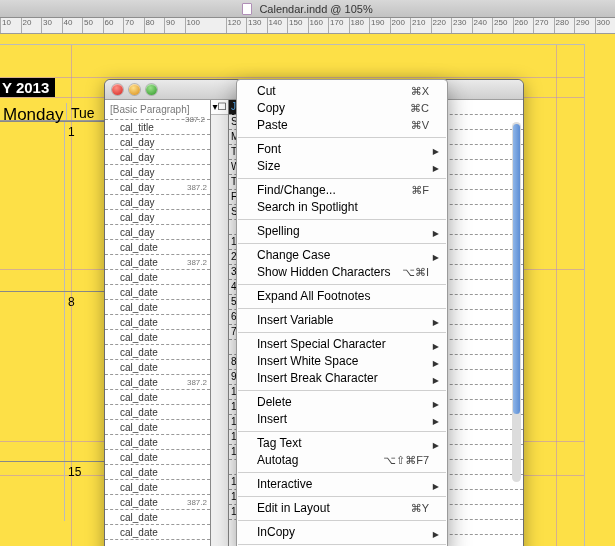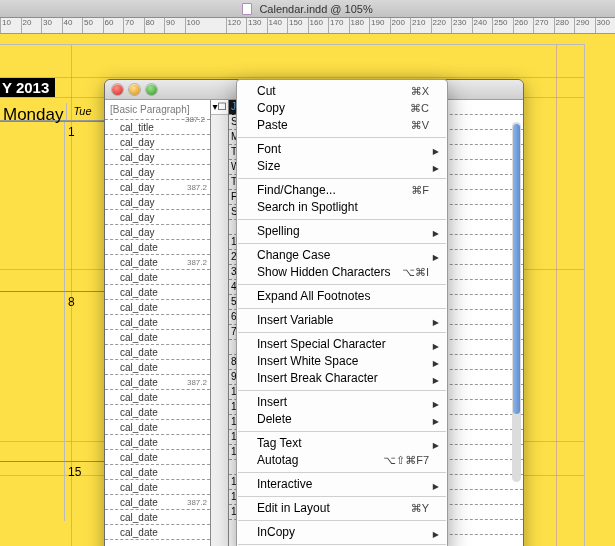--- a/index.html
+++ b/index.html
@@ -101,24 +101,23 @@
     height: 18px;
   }
   .cal-row .hdr {
     flex: 0 0 65px;
     padding: 2px 3px;
     border-right: 1px solid #bbb;
     font-size: 17px;
   }
   .cal-row .nm {
     flex: 0 0 30px;
-    text-align: center;
+    text-align: right;
     padding: 2px 3px;
-    font-size: 11px;
-    font-style: italic;
+    font-size: 14px;
   }
   .cal-block {
     height: 170px;
     border-top: 1px solid #888;
     display: flex;
   }
   .cal-block .c1 {
     flex: 0 0 65px;
     border-right: 1px solid #bbb;
     padding: 3px;
@@ -483,22 +482,22 @@
       <div class="item"><span>Show Hidden Characters</span><span class="sc">⌥⌘I</span></div>
       <div class="sep"></div>
       <div class="item"><span>Expand All Footnotes</span></div>
       <div class="sep"></div>
       <div class="item has-sub"><span>Insert Variable</span></div>
       <div class="sep"></div>
       <div class="item has-sub"><span>Insert Special Character</span></div>
       <div class="item has-sub"><span>Insert White Space</span></div>
       <div class="item has-sub"><span>Insert Break Character</span></div>
       <div class="sep"></div>
+      <div class="item has-sub"><span>Delete</span></div>
       <div class="item has-sub"><span>Insert</span></div>
-      <div class="item has-sub"><span>Delete</span></div>
       <div class="sep"></div>
       <div class="item has-sub"><span>Tag Text</span></div>
       <div class="item"><span>Autotag</span><span class="sc">⌥⇧⌘F7</span></div>
       <div class="sep"></div>
       <div class="item has-sub"><span>Interactive</span></div>
       <div class="sep"></div>
       <div class="item"><span>Edit in Layout</span><span class="sc">⌘Y</span></div>
       <div class="sep"></div>
       <div class="item has-sub"><span>InCopy</span></div>
       <div class="sep"></div>

